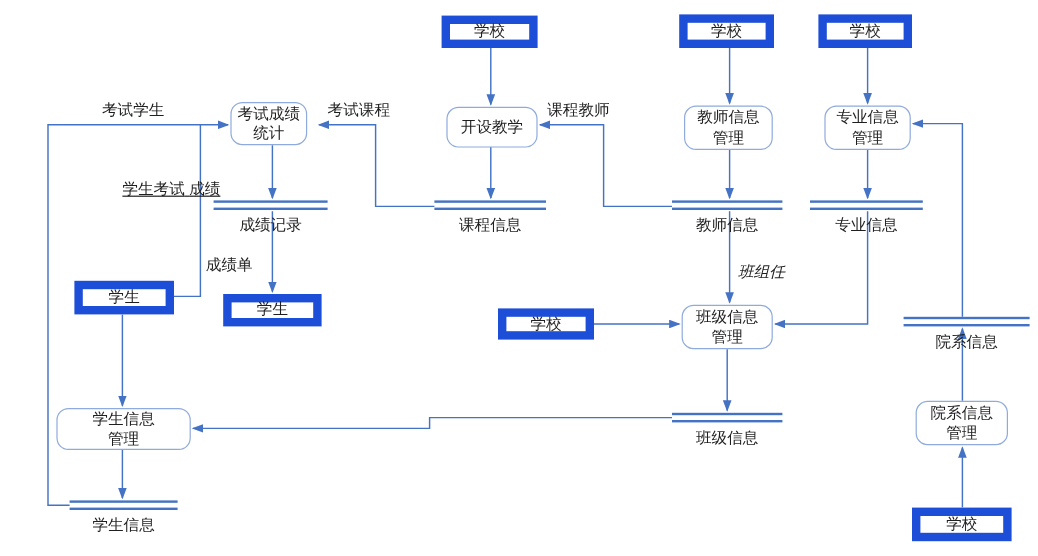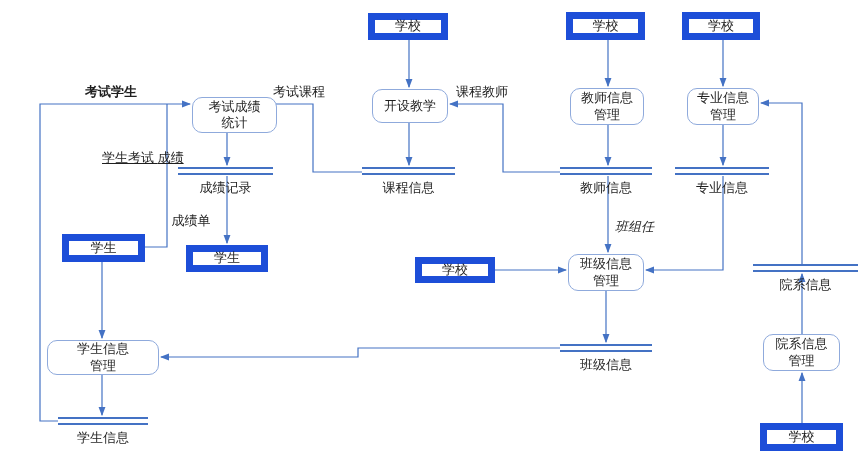--- a/index.html
+++ b/index.html
@@ -121,21 +121,21 @@
   <div class="node entity" style="left:760px; top:423px; width:83px; height:28px;">
     <span class="tline">学校</span>
   </div>
   <div class="node entity" style="left:62px; top:234px; width:83px; height:28px;">
     <span class="tline">学生</span>
   </div>
   <div class="node entity" style="left:186px; top:245px; width:82px; height:27px;">
     <span class="tline">学生</span>
   </div>
 
-  <div class="node process" style="left:192px; top:85px; width:85px; height:36px;margin-top:12px;">
+  <div class="node process" style="left:192px; top:85px; width:64px; height:36px;">
     <span class="tline">考试成绩</span>
     <span class="tline">统计</span>
   </div>
   <div class="node process" style="left:372px; top:89px; width:76px; height:34px;">
     <span class="tline">开设教学</span>
     <span class="tline"></span>
   </div>
   <div class="node process" style="left:570px; top:88px; width:74px; height:37px;">
     <span class="tline">教师信息</span>
     <span class="tline">管理</span>
@@ -186,21 +186,21 @@
     <div class="store-line"></div>
     <div class="store-line"></div>
     <div class="store-label">院系信息</div>
   </div>
   <div class="store" style="left:58px; top:417px; width:90px;">
     <div class="store-line"></div>
     <div class="store-line"></div>
     <div class="store-label">学生信息</div>
   </div>
 
-  <div class="flow-label" style="left:83px; top:84px; width:56px;font-weight:bold;">考试学生</div>
+  <div class="flow-label" style="left:83px; top:84px; width:56px;">考试学生</div>
   <div class="flow-label" style="left:102px; top:150px; width:58px;text-decoration:underline;">
     <span class="tline">学生考试</span>
     <span class="tline">成绩</span>
   </div>
   <div class="flow-label" style="left:271px; top:84px; width:56px;">考试课程</div>
   <div class="flow-label" style="left:454px; top:84px; width:56px;">课程教师</div>
   <div class="flow-label" style="left:612px; top:219px; width:45px;font-style:italic;">班组任</div>
   <div class="flow-label" style="left:169px; top:213px; width:44px;">成绩单</div>
 
 </div>

